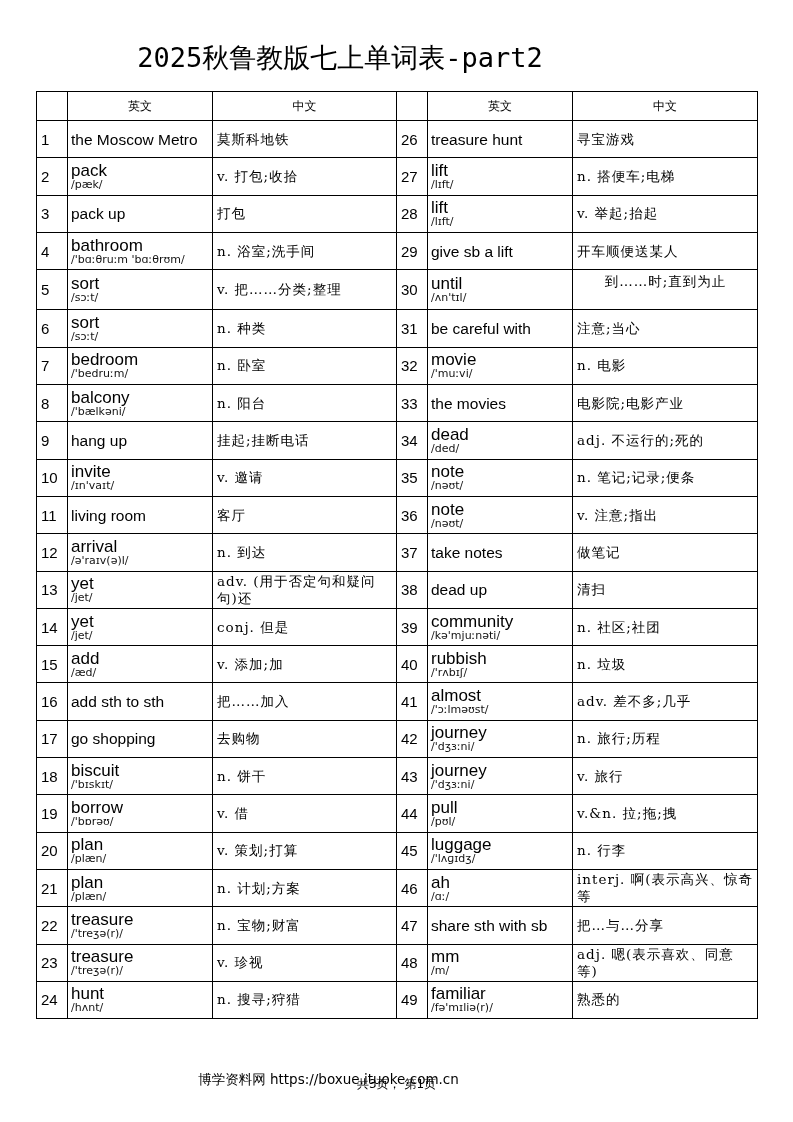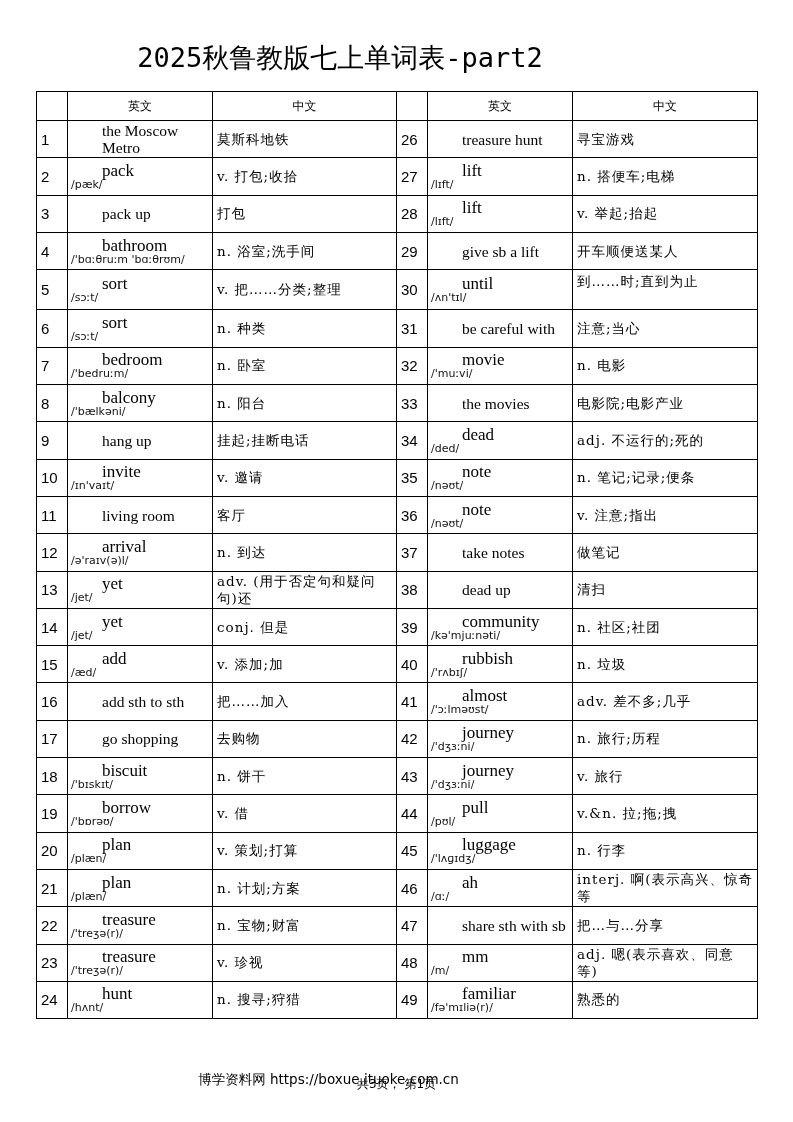--- a/index.html
+++ b/index.html
@@ -19,30 +19,30 @@
   table.vocab th {
     height: 28px; font-weight: normal; text-align: center;
     font-family: "DejaVu Serif", "Liberation Serif", serif; font-size: 12px;
   }
   table.vocab td { height: 36.3px; }
   .num {
     font-family: "Liberation Sans", "DejaVu Sans", sans-serif; font-size: 15px; padding-left: 4px !important;
   }
   .en { padding-left: 3px !important; line-height: 1; }
   .word {
-    display: block; font-family: Liberation Serif, serif; font-size: 17px; line-height: 17px; margin-left: 31px;
+    display: block; font-family: Liberation Sans, sans-serif; font-size: 17px; line-height: 17px;
   }
   .word.phrase { font-size: 15.5px; }
   .ipa {
     display: block; font-family: "DejaVu Sans", "Liberation Sans", sans-serif; font-size: 11px; line-height: 12px; color: #111;
   }
   .zh {
     font-family: "DejaVu Serif", "Liberation Serif", serif; font-size: 13.5px; padding-left: 4px !important; padding-right: 3px !important; line-height: 17px; letter-spacing: 1px;
   }
-  .zh.right { text-align: left; vertical-align: top; padding-top: 3px !important; }
+  .zh.right { text-align: center; vertical-align: top; padding-top: 3px !important; }
   .footer {
     position: absolute; top: 1071px; left: 0; width: 657px; text-align: center;
     font-family: "DejaVu Sans", "Liberation Sans", sans-serif; font-size: 13.5px; color: #000000;
   }
   .pageinfo {
     position: absolute; top: 1076px; left: 0; width: 793px; text-align: center;
     font-family: "DejaVu Sans", "Liberation Sans", sans-serif; font-size: 12px; color: #000;
   }
 </style>
 </head>

